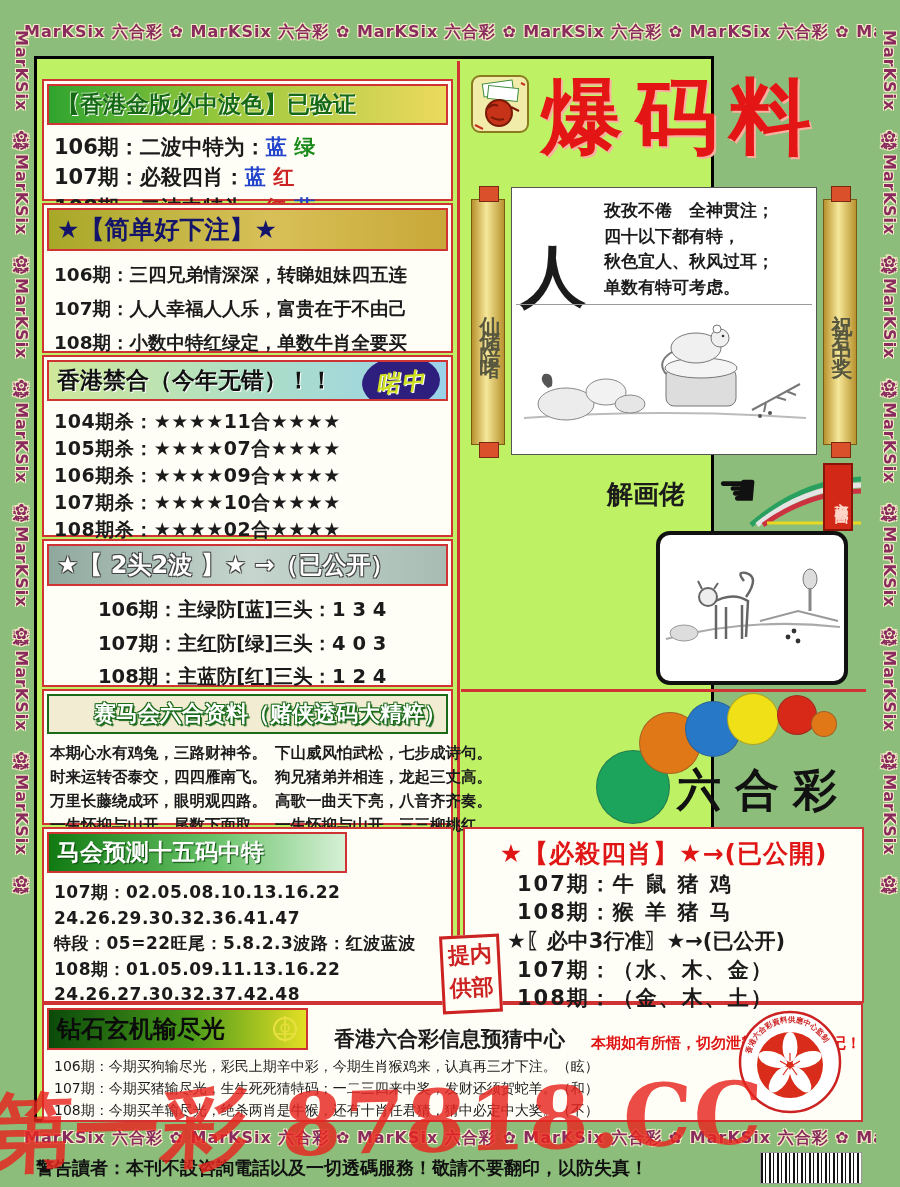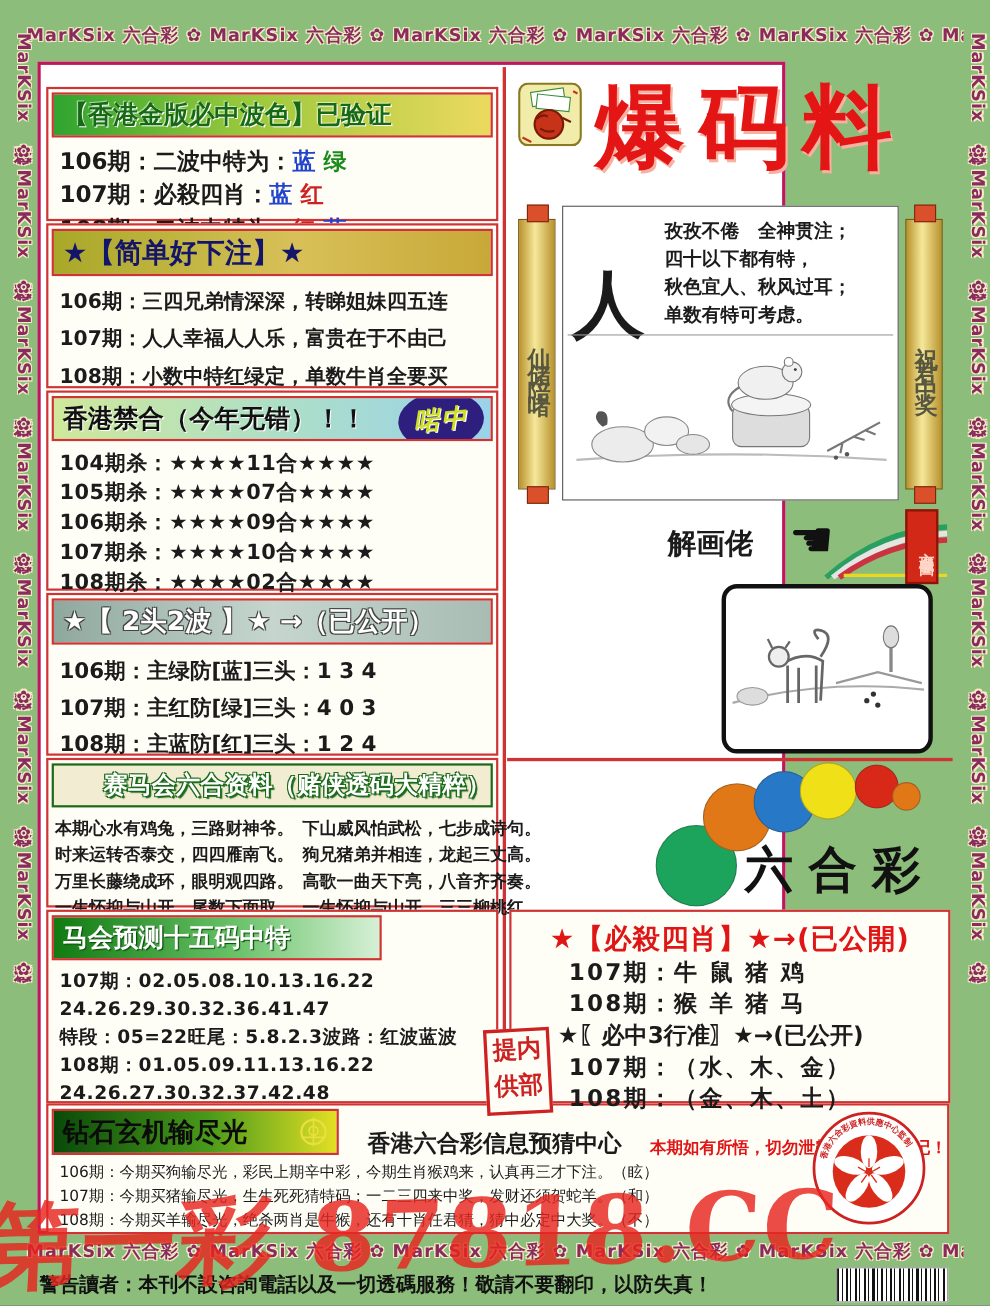--- a/index.html
+++ b/index.html
@@ -8,22 +8,22 @@
   
   .bstrip{position:absolute;color:#8a2b5e;font-weight:bold;font-size:16px;letter-spacing:1px;
           text-shadow:1px 1px 0 #f3ecc6,-1px -1px 0 #f3ecc6,1px -1px 0 #f3ecc6,-1px 1px 0 #f3ecc6;
           white-space:nowrap;overflow:hidden;}
   .b-top{left:24px;top:22px;width:852px;height:30px;}
   .b-bottom{left:24px;top:1128px;width:852px;height:30px;}
   .b-left,.b-right{top:30px;width:30px;height:1100px;writing-mode:vertical-rl;}
   .b-left{left:1px;}
   .b-right{right:1px;}
   
-  .panel{position:absolute;left:34px;top:56px;width:680px;height:1066px;background:#ffffff;
-         border:3px solid #be185d;box-sizing:border-box;}
+  .panel{position:absolute;left:34px;top:56px;width:680px;height:1066px;background:#bef264;
+         border:3px solid #000000;box-sizing:border-box;}
   .coldiv{position:absolute;left:420px;top:2px;width:3px;height:941px;background:#cf3333;}
   .sec{position:absolute;box-sizing:border-box;border:2px solid #cf3333;background:#fffef6;}
   .sech{box-sizing:border-box;border:2px solid #cf3333;margin:3px;padding:3px 8px;font-weight:bold;
         white-space:nowrap;overflow:hidden;}
   .rows{padding:4px 10px;font-weight:600;}
   .g1{background:linear-gradient(90deg,#2fa42f,#9cc93c 45%,#ecd95e);color:#166a16;font-size:23px;
       text-shadow:1px 1px 0 #fff,-1px -1px 0 #ffffff88;}
   .g2{background:linear-gradient(90deg,#a8a828,#d8c058 55%,#c8a838);color:#14146a;font-size:25px;}
   .g3{background:linear-gradient(90deg,#cfe89a,#aedfc6 50%,#9ad2ea);color:#111;font-size:23px;
       text-shadow:1px 1px 0 #fff;position:relative;}
@@ -148,21 +148,21 @@
         <div class="starline">104期杀：★★★★11合★★★★</div>
         <div class="starline">105期杀：★★★★07合★★★★</div>
         <div class="starline">106期杀：★★★★09合★★★★</div>
         <div class="starline">107期杀：★★★★10合★★★★</div>
         <div class="starline">108期杀：★★★★02合★★★★</div>
       </div>
     </div>
 
     <div class="sec" style="left:5px;top:480px;width:411px;height:148px;">
       <div class="sech g4">★【 2头2波 】★ →（已公开）</div>
-      <div class="rows" style="font-size:19.5px;line-height:1.72;">
+      <div class="rows" style="font-size:19.5px;line-height:1.72;margin-left:44px;">
         <div>106期：主绿防[蓝]三头：1 3 4</div>
         <div>107期：主红防[绿]三头：4 0 3</div>
         <div>108期：主蓝防[红]三头：1 2 4</div>
       </div>
     </div>
 
     <div class="sec" style="left:5px;top:630px;width:411px;height:136px;">
       <div class="sech g5">赛马会六合资料（赌侠透码大精粹）</div>
       <div class="verse2">
         <div>

